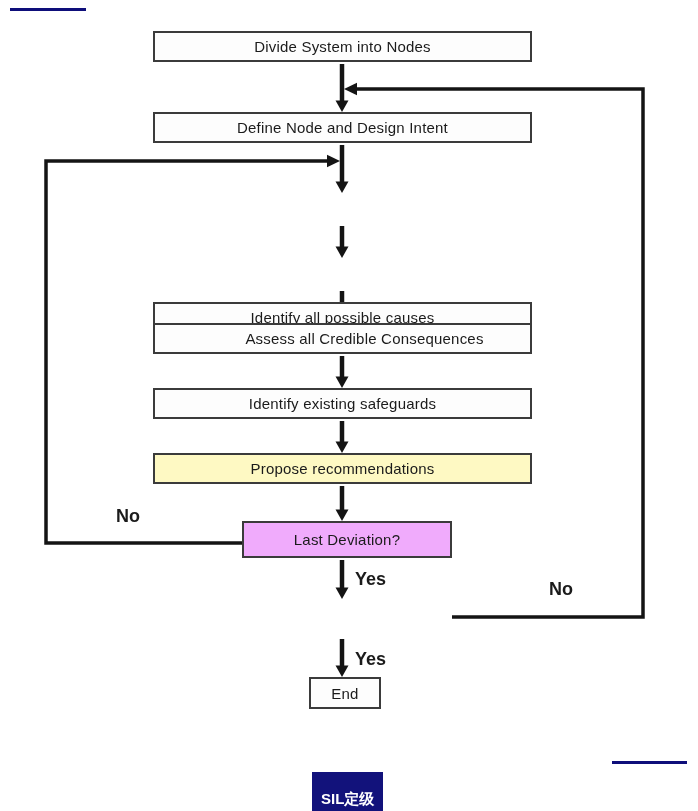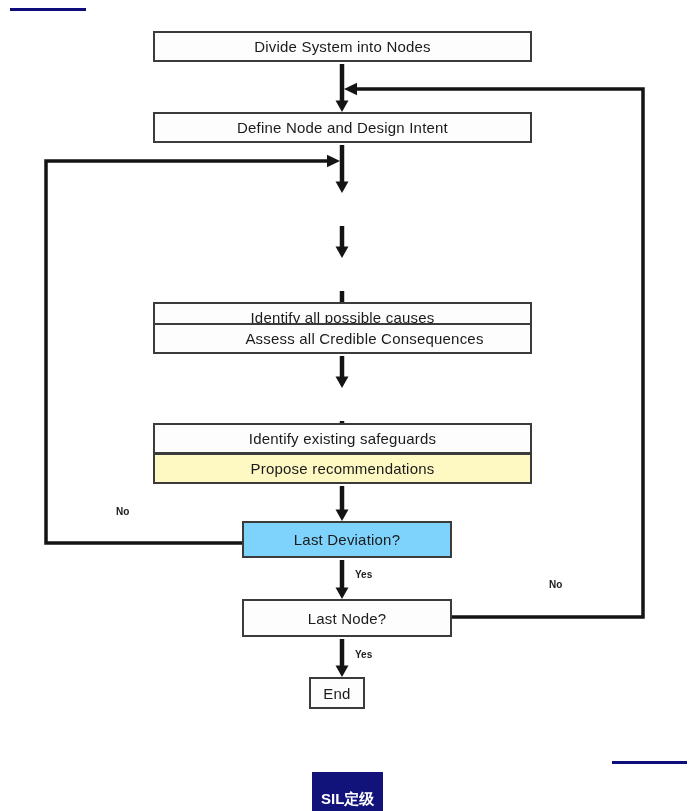--- a/index.html
+++ b/index.html
@@ -33,25 +33,25 @@
   }
   #b1 { left: 153px; top: 31px;  width: 379px; height: 31px; }
   #b2 { left: 153px; top: 112px; width: 379px; height: 31px; }
   #b3 { left: 153px; top: 193px; width: 379px; height: 31px; }
   #b4 { left: 153px; top: 258px; width: 379px; height: 31px; margin-top: 44px; }
   #b5 { left: 153px; top: 323px; width: 379px; height: 31px; }
   #b6 { left: 153px; top: 388px; width: 379px; height: 31px; }
   #b7 { left: 153px; top: 453px; width: 379px; height: 31px; }
   #b8 { left: 242px; top: 521px; width: 210px; height: 37px; }
   #b9 { left: 242px; top: 599px; width: 210px; height: 38px; }
-  #b10 { left: 309px; top: 677px; width: 56px; height: 32px; }
+  #b10 { left: 309px; top: 677px; width: 72px; height: 32px; }
 
   
   .edge-label {
-    position: absolute; font-weight: bold; font-size: 10px; color: #1b1b1b;
+    position: absolute; font-weight: bold; font-size: 18px; color: #1b1b1b;
   }
   #lbl-no-left  { left: 116px; top: 506px; }
   #lbl-yes-1    { left: 355px; top: 569px; }
   #lbl-no-right { left: 549px; top: 579px; }
   #lbl-yes-2    { left: 355px; top: 649px; }
 
   
   .badge {
     position: absolute; left: 312px; top: 772px;
     background: #12127b; color: #ffffff;
@@ -108,31 +108,28 @@
   </div>
   <div class="box" id="b2" style="border-color: rgb(59, 59, 59); background: rgb(253, 253, 253); color: rgb(27, 27, 27);">
     <span>Define Node and Design Intent</span>
   </div>
   <div class="box" id="b4" style="border-color: rgb(59, 59, 59); background: rgb(253, 253, 253); color: rgb(27, 27, 27);">
     <span>Identify all possible causes</span>
   </div>
   <div class="box" id="b5" style="border-color: rgb(59, 59, 59); background: rgb(253, 253, 253); color: rgb(27, 27, 27); padding-left: 44px;">
     <span>Assess all Credible Consequences</span>
   </div>
-  <div class="box" id="b6" style="border-color: rgb(59, 59, 59); background: rgb(253, 253, 253); color: rgb(27, 27, 27); margin-top: 35px;">
+  <div class="box" id="b6" style="border-color: rgb(59, 59, 59); background: rgb(253, 253, 253); color: rgb(27, 27, 27);">
     <span>Identify existing safeguards</span>
   </div>
   <div class="box" id="b7" style="border-color: rgb(59, 59, 59); background: #fef9c3; color: rgb(27, 27, 27);">
     <span>Propose recommendations</span>
   </div>
-  <div class="box" id="b8" style="border-color: rgb(59, 59, 59); background: #7dd3fc; color: rgb(27, 27, 27);">
+  <div class="box" id="b8" style="border-color: rgb(59, 59, 59); background: #f0abfc; color: rgb(27, 27, 27);">
     <span>Last Deviation?</span>
-  </div>
-  <div class="box" id="b9" style="border-color: rgb(59, 59, 59); background: rgb(253, 253, 253); color: rgb(27, 27, 27);">
-    <span>Last Node?</span>
   </div>
   <div class="box" id="b10" style="border-color: rgb(59, 59, 59); background: rgb(253, 253, 253); color: rgb(27, 27, 27);">
     <span>End</span>
   </div>
 
   <span class="edge-label" id="lbl-no-left">No</span>
   <span class="edge-label" id="lbl-yes-1">Yes</span>
   <span class="edge-label" id="lbl-no-right">No</span>
   <span class="edge-label" id="lbl-yes-2">Yes</span>
 

